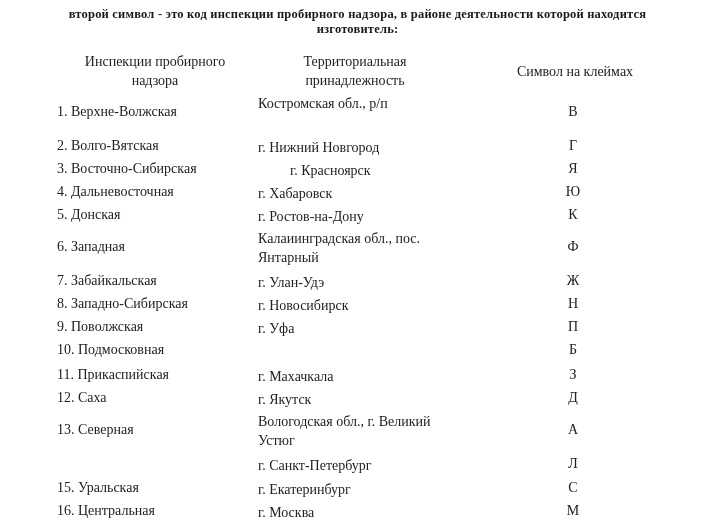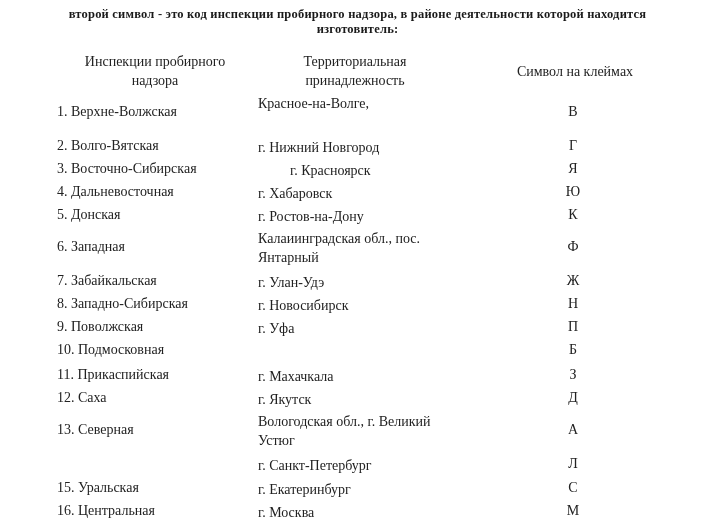--- a/index.html
+++ b/index.html
@@ -40,21 +40,21 @@
   <div>принадлежность</div>
 </div>
 <div class="hdr" style="left:490px; top:62px; width:170px;">
   <div>Символ на клеймах</div>
 </div>
 
 <div id="rows">
     <div class="row" style="top: 94px; height: 38px;">
       <div class="name" style="top: 10px;">1. Верхне-Волжская</div>
       <div class="terr" style="top: 0px;">
-        <div>Красное-на-Волге,</div>
+        <div>Костромская обл., р/п</div>
       </div>
       <div class="sym" style="top: 10px;">В</div>
     </div>
     <div class="row" style="top: 137px; height: 19px;">
       <div class="name" style="top: 0.5px;">2. Волго-Вятская</div>
       <div class="terr" style="top: 0.5px;">
         <div>г. Нижний Новгород</div>
       </div>
       <div class="sym" style="top: 0.5px;">Г</div>
     </div>

